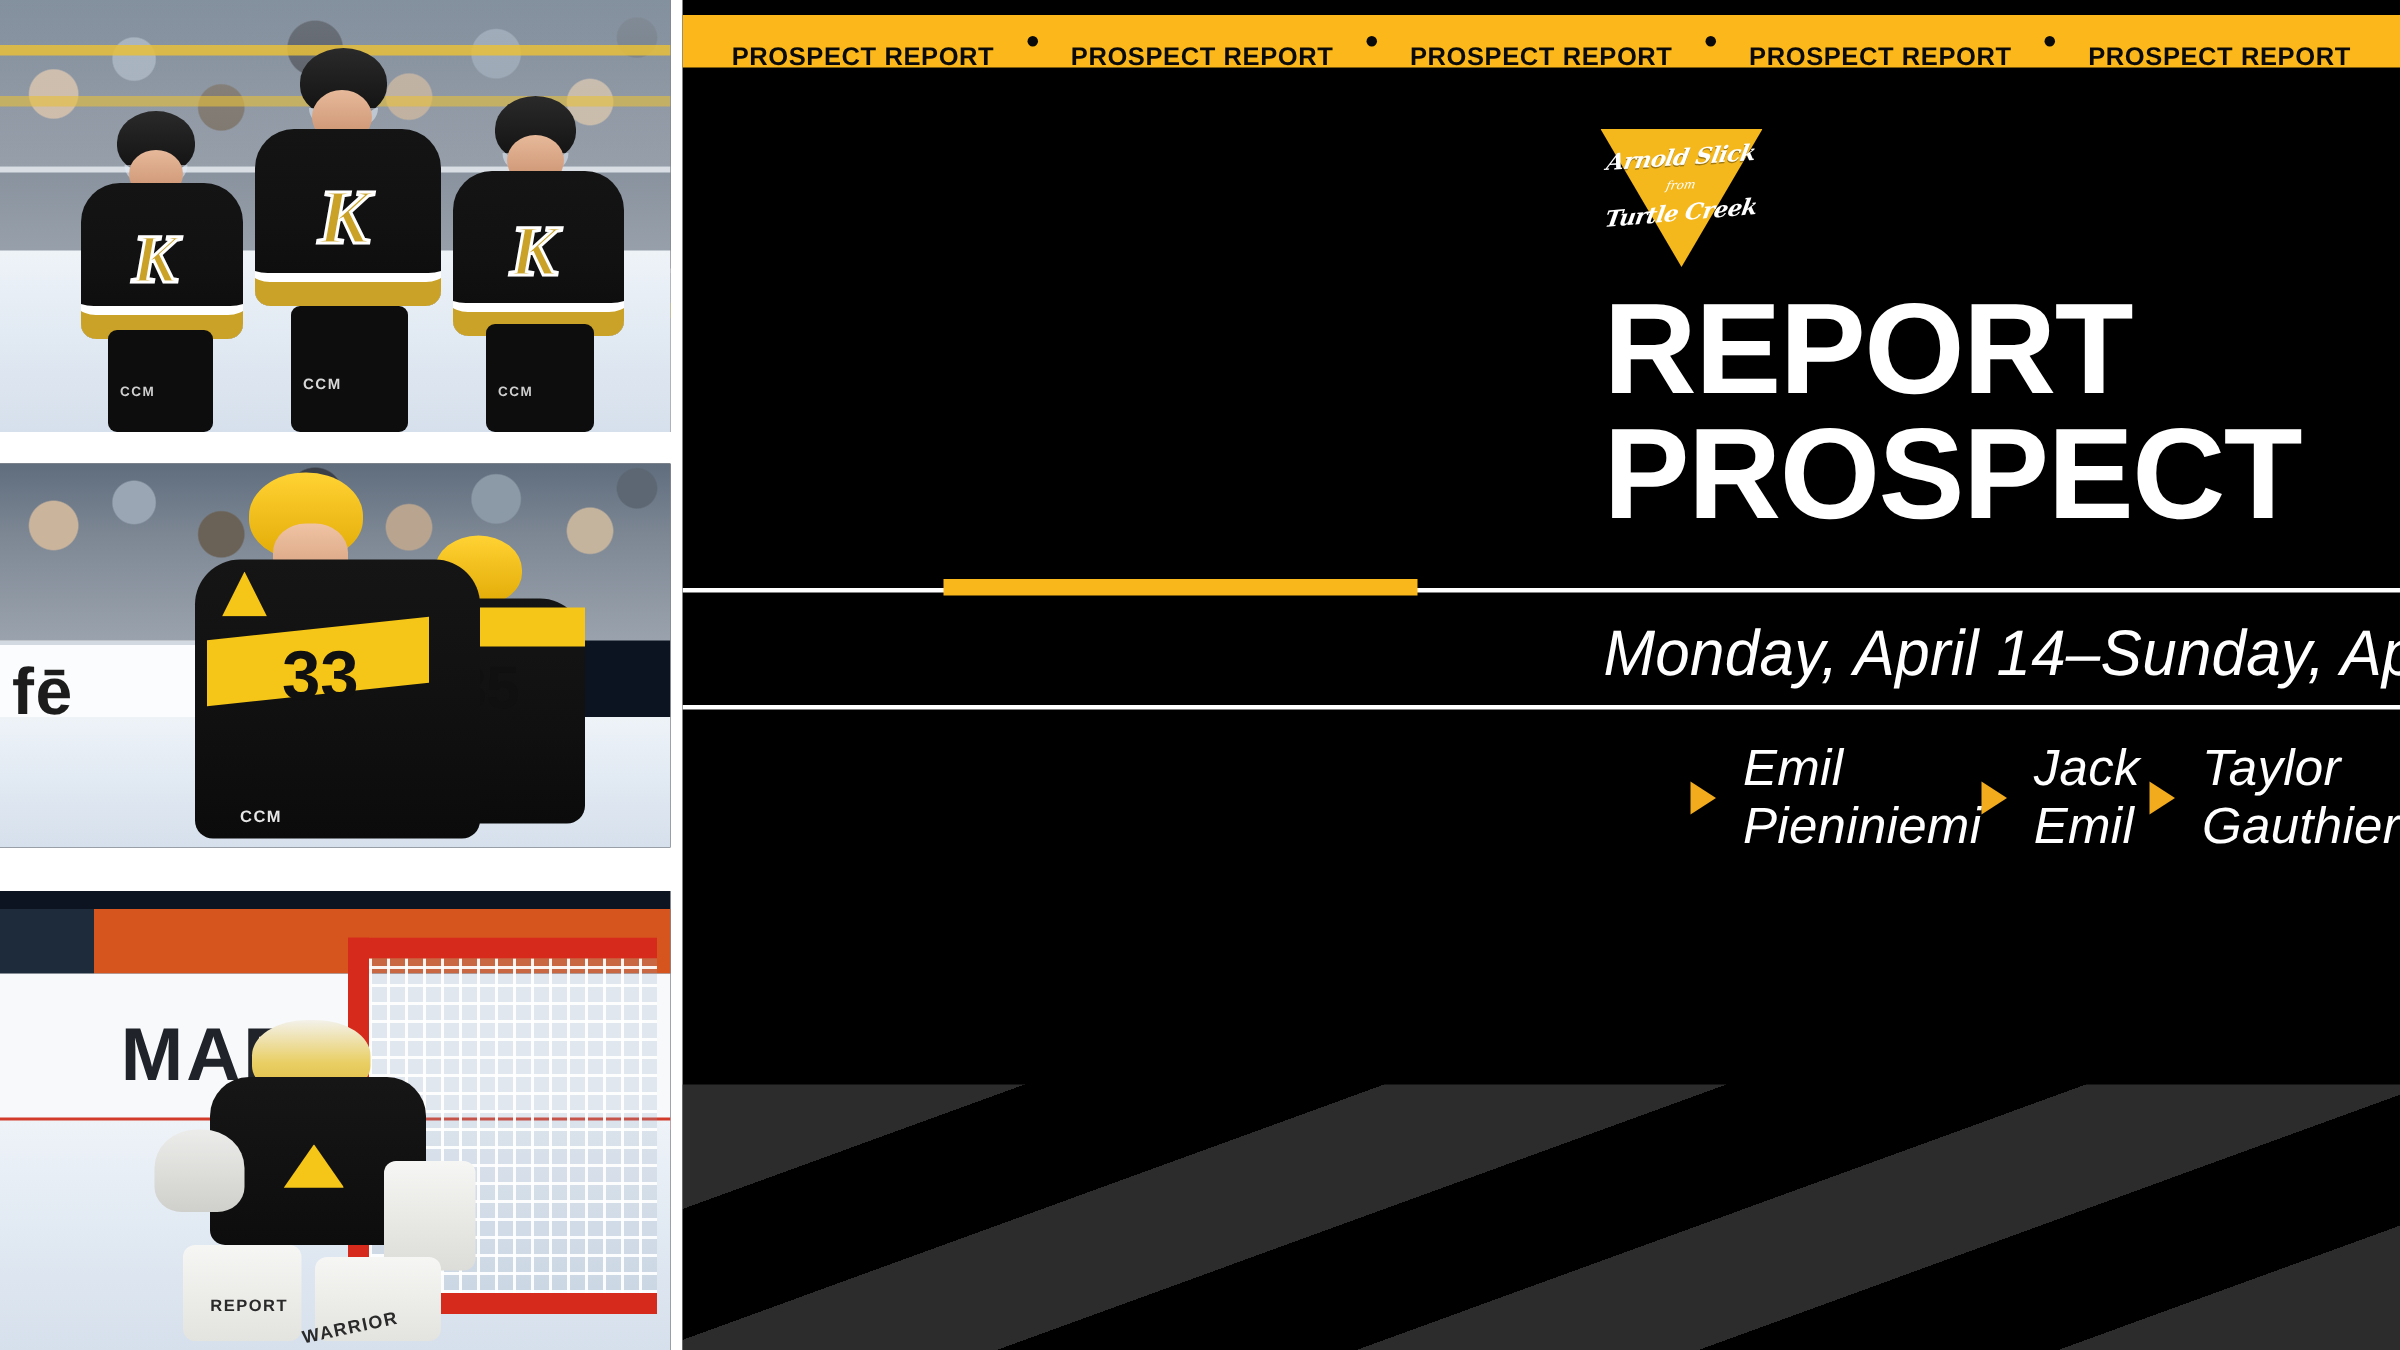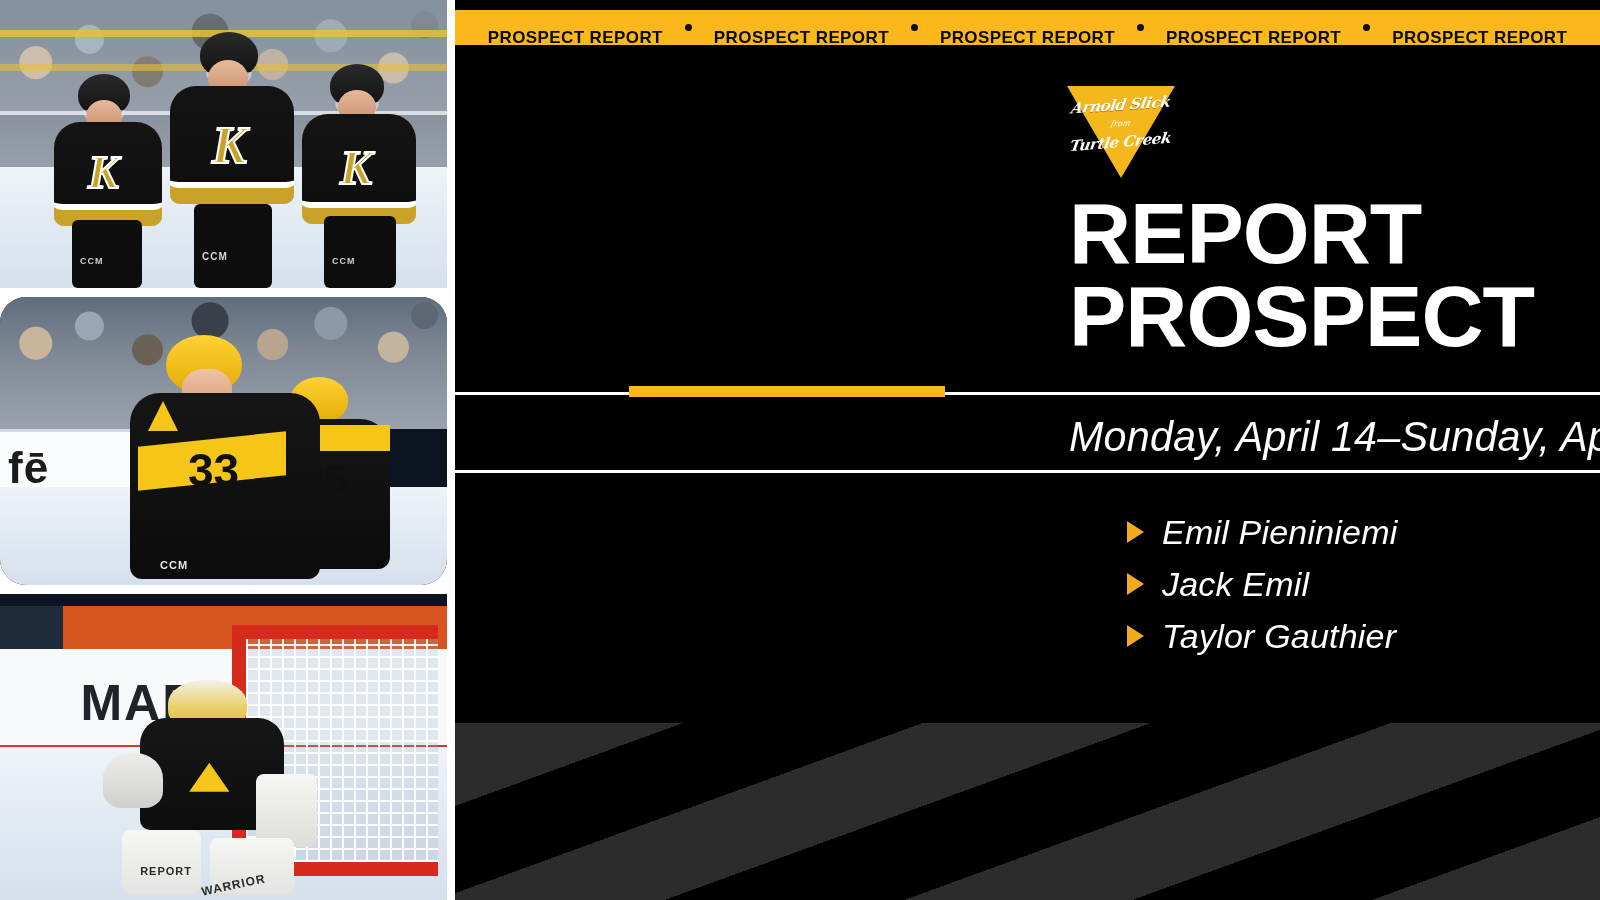--- a/index.html
+++ b/index.html
@@ -21,21 +21,21 @@
     position:absolute; left:0; top:0;
     width:447px; height:900px;
   }
   .photo{
     position:absolute; left:0;
     width:447px;
     overflow:hidden;
     background:#0b1420;
   }
   .photo-1{ top:0;   height:288px; }
-  .photo-2{ top:297px; height:288px;border-radius:26px; }
+  .photo-2{ top:309px; height:256px; }
   .photo-3{ top:594px; height:306px; }
 
   
   .ice{ position:absolute; left:0; right:0; bottom:0; height:42%;
         background:linear-gradient(180deg,#eef3f8 0%, #e2eaf3 45%, #d6e0ec 100%); }
   .crowd{ position:absolute; left:0; right:0; top:0; height:62%;
         background:
           radial-gradient(circle at 8% 35%, #cbb49c 0 16px, transparent 17px),
           radial-gradient(circle at 20% 22%, #9aa6b4 0 14px, transparent 15px),
           radial-gradient(circle at 33% 40%, #6b6257 0 15px, transparent 16px),
@@ -203,21 +203,21 @@
     font-size:43px;
     color:#ffffff;
     letter-spacing:.2px;
     transform:scaleX(.96);
     transform-origin:left center;
   }
 
   
   .bullets{
     position:absolute; left:672px; top:512px;
-    display:flex; flex-direction:column; gap:12px;
+    display:flex; flex-direction:row; 
   }
   .bullet-row{
     display:flex; align-items:center; gap:18px;
     height:40px;
   }
   .bullet-tri{
     width:0; height:0; flex:none;
     border-left:17px solid #f2ab1c;
     border-top:11px solid transparent;
     border-bottom:11px solid transparent;

